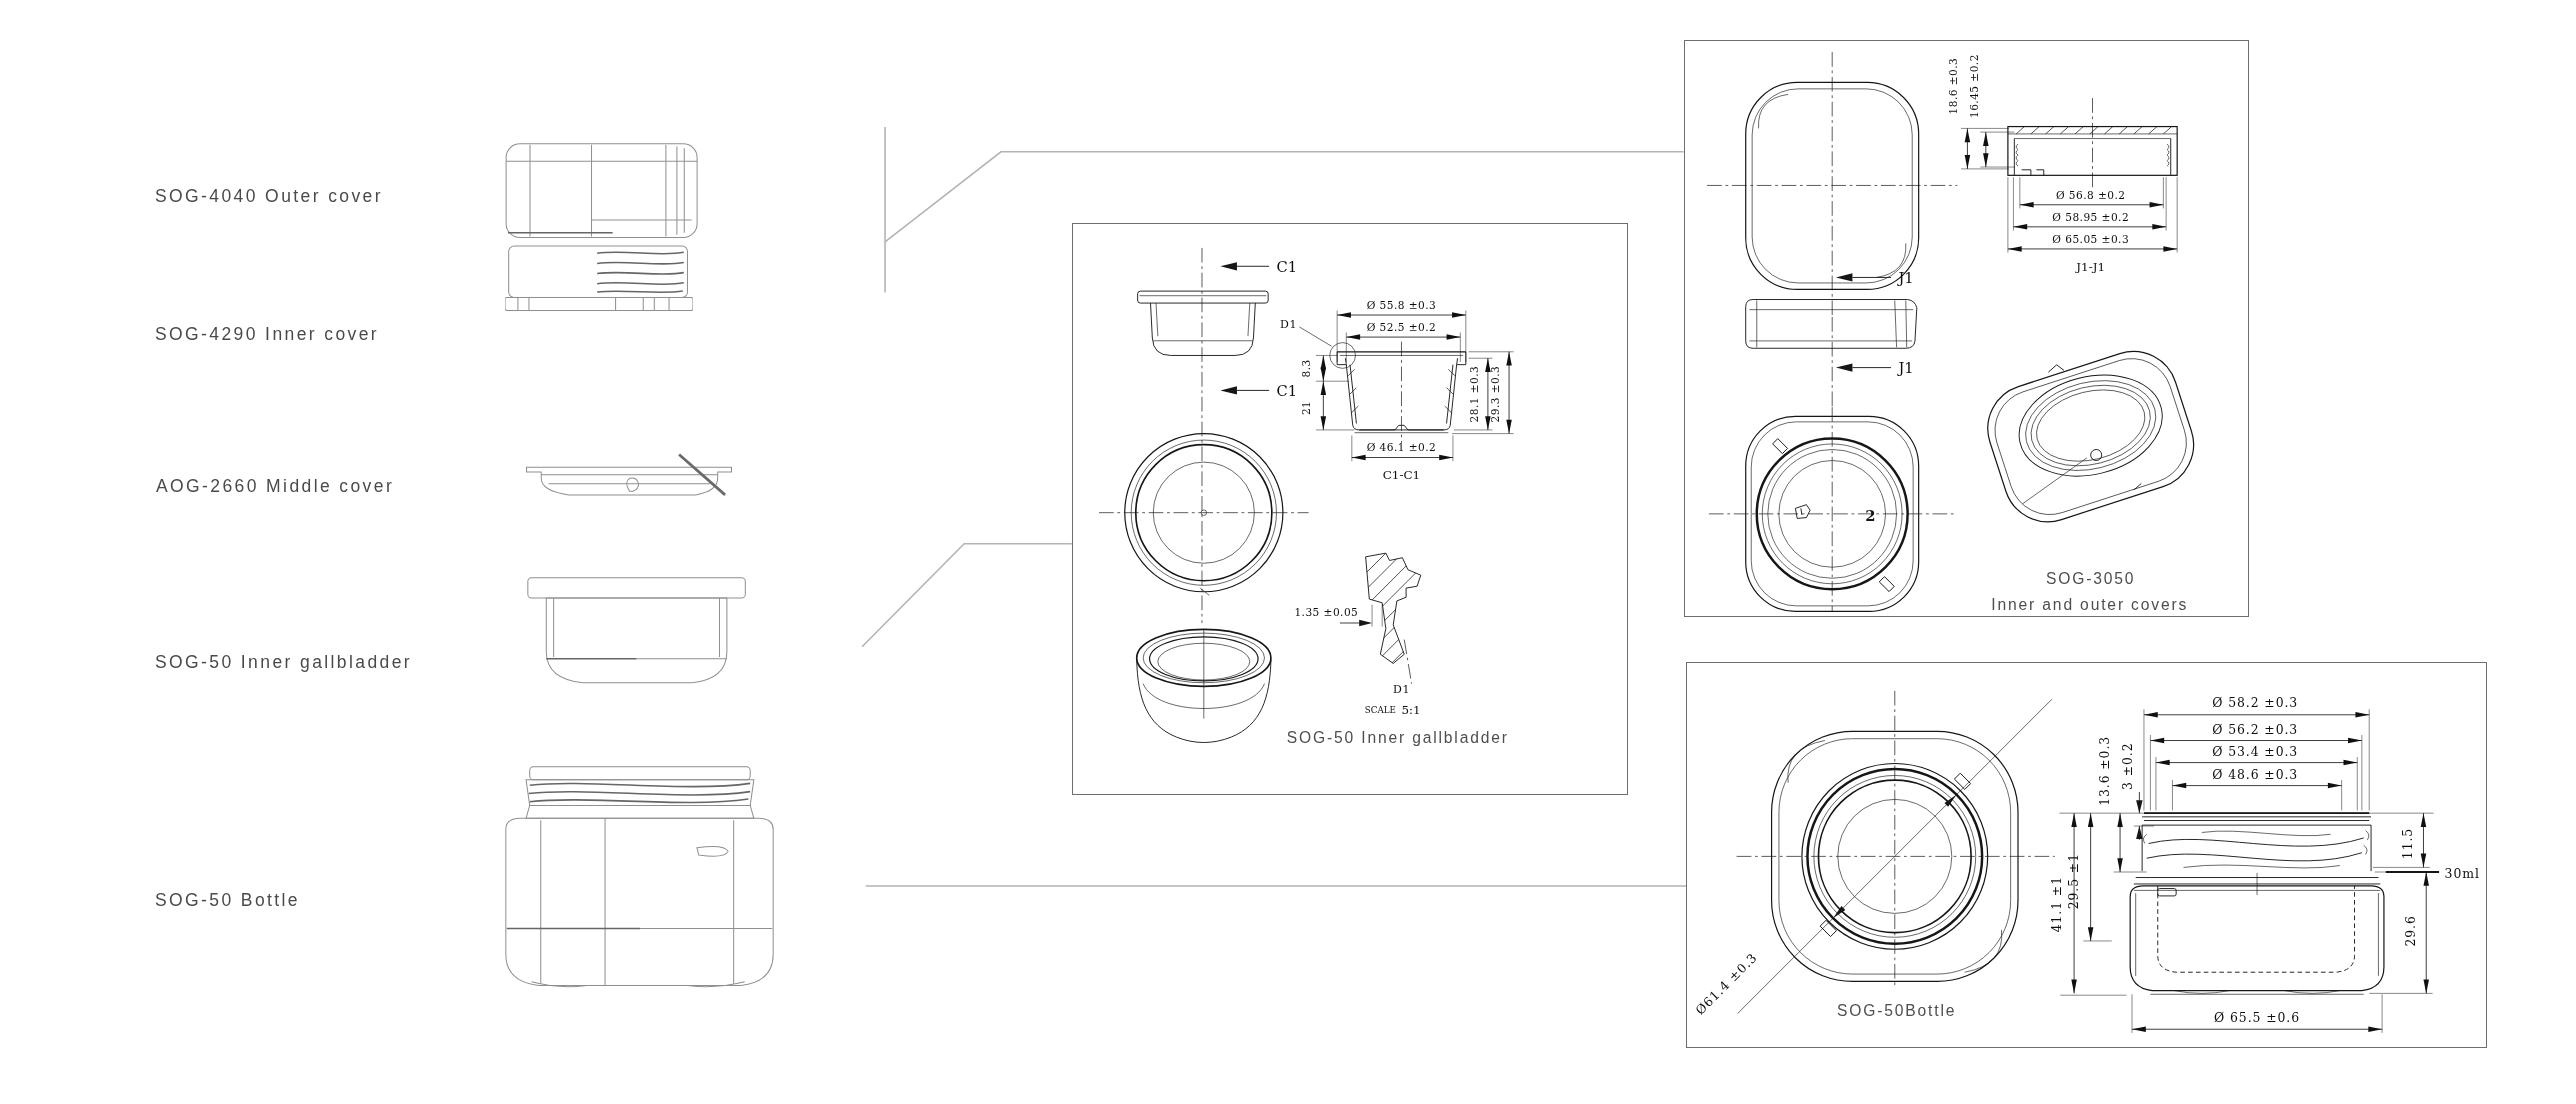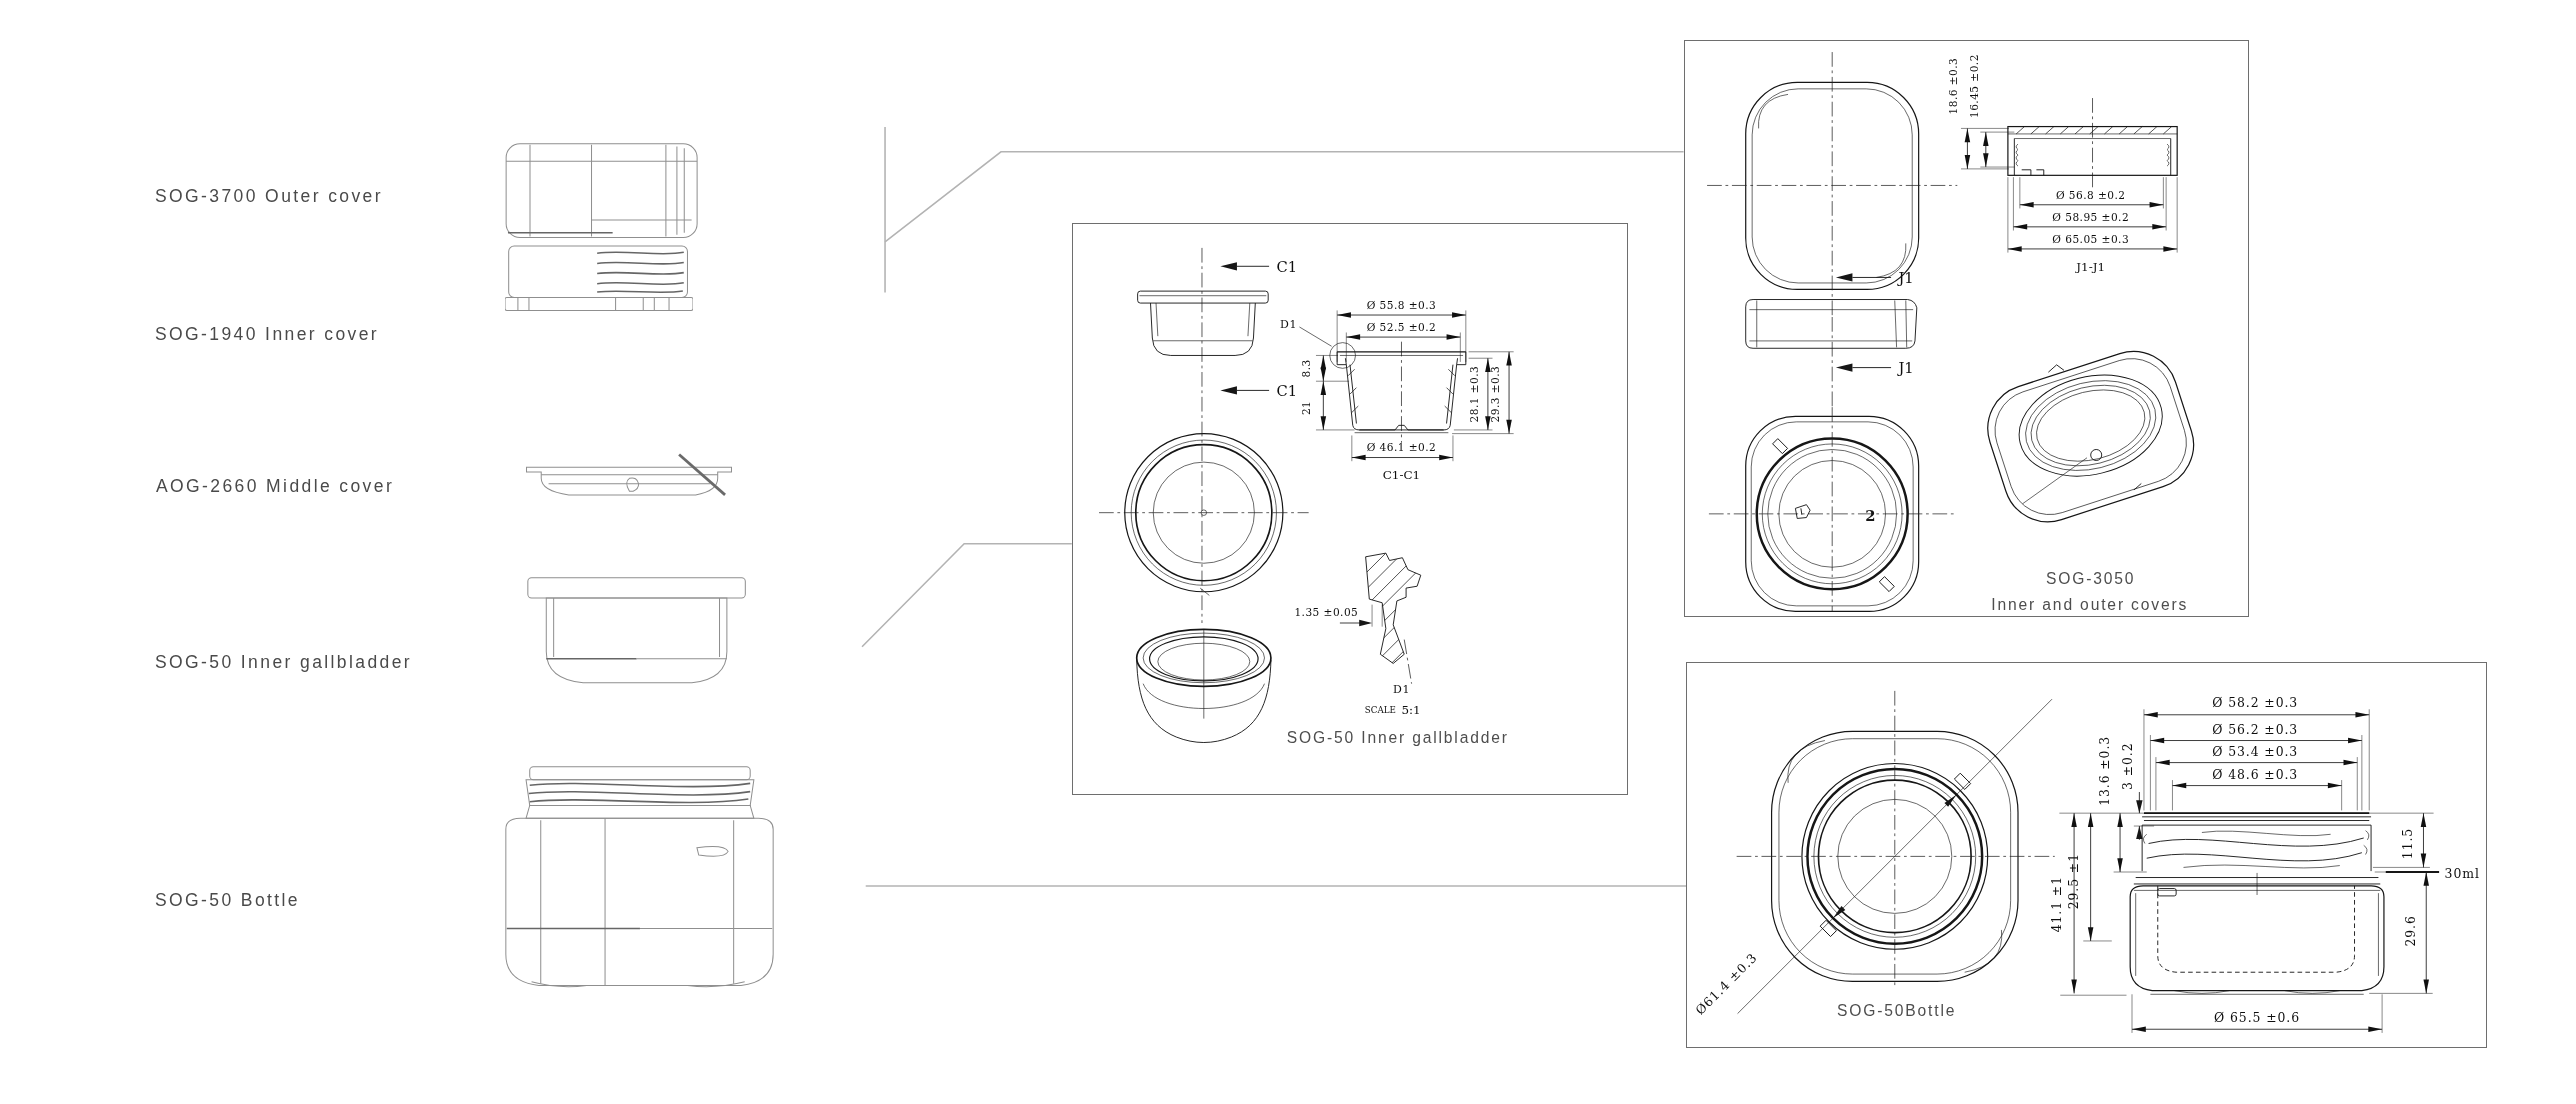--- a/index.html
+++ b/index.html
@@ -55,22 +55,22 @@
           <stop offset="0.5" stop-color="#ffffff"></stop>
         <stop offset="1" stop-color="#dcdcdc"></stop>
       </linearGradient>
     </defs>
     <polyline class="conn" points="962,138 962,318"></polyline>
     <polyline class="conn" points="962,263 1088,165 1830,165"></polyline>
     <polyline class="conn" points="937,703 1048,591 1165,591"></polyline>
     <polyline class="conn" points="941,963 1833,963"></polyline>
   </svg>
 
-  <div class="lbl" style="left:155px;top:186px">SOG-3700 Outer cover</div>
-  <div class="lbl" style="left:155px;top:324px">SOG-1940 Inner cover</div>
+  <div class="lbl" style="left:155px;top:186px">SOG-4040 Outer cover</div>
+  <div class="lbl" style="left:155px;top:324px">SOG-4290 Inner cover</div>
   <div class="lbl" style="left:156px;top:476px">AOG-2660 Middle cover</div>
   <div class="lbl" style="left:155px;top:652px">SOG-50 Inner gallbladder</div>
   <div class="lbl" style="left:155px;top:890px">SOG-50 Bottle</div>
 
   <svg class="abs" style="left:504px;top:141px" width="198" height="101" viewBox="0 0 215 110">
     <rect x="2" y="3" width="208" height="102" rx="15" fill="url(#shadeL)" class="rln"></rect>
     <path class="rln" d="M2,22 L210,22"></path>
     <path class="rln" d="M28,4 L28,104 M95,4 L95,104"></path>
     <path class="rln" d="M176,4 L176,104 M188,6 L188,102 M196,8 L196,100"></path>
     <path class="rln" d="M95,86 L204,86"></path>

